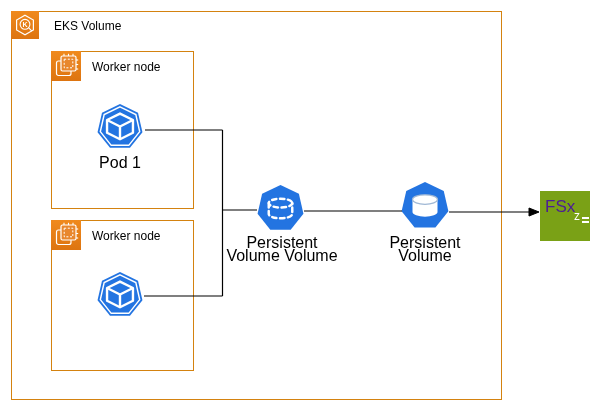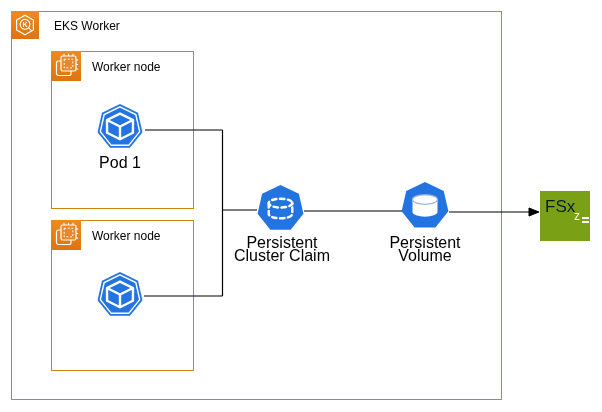--- a/index.html
+++ b/index.html
@@ -16,21 +16,21 @@
   
   .node-icon{position:absolute;z-index:3;}
   .node-label{position:absolute;font-size:16px;text-align:center;z-index:3;line-height:13px;}
   
   .connectors{position:absolute;left:0;top:0;z-index:4;pointer-events:none;}
   .connectors line{stroke:#000;stroke-width:1.2;}
   .connectors polygon{fill:#000;stroke:#000;}
   
   .fsx{position:absolute;left:540px;top:191px;width:50px;height:50px;
     background:#7AA116;z-index:3;}
-  .fsx-label{position:absolute;left:5px;top:6px;font-size:17px;color:#0f172a;
+  .fsx-label{position:absolute;left:5px;top:6px;font-size:17px;color:#4c1d95;
     letter-spacing:0px;line-height:19px;}
   .fsx-z{position:absolute;left:34px;top:19px;font-size:12px;color:#fff;line-height:13px;}
   .fsx-bar{position:absolute;width:7px;height:2px;background:#fff;}
   .fsx-bar.b1{left:42px;top:26px;}
   .fsx-bar.b2{left:42px;top:30px;}
 </style>
 </head>
 <body>
 
 <div class="canvas">
@@ -47,21 +47,21 @@
 
   <div class="group-box" style="left:11px;top:11px;width:489px;height:387px;">
     <div class="corner-icon" style="width:28px;height:28px;">
       <svg width="28" height="28" viewBox="0 0 28 28">
         <polygon points="14,4.2 22.4,9.1 22.4,18.9 14,23.8 5.6,18.9 5.6,9.1" fill="none" stroke="#fff" stroke-width="1.2"></polygon>
         <circle cx="14" cy="13.3" r="4.9" fill="none" stroke="#fff" stroke-width="1.1"></circle>
         <line x1="17.6" y1="16.7" x2="20.9" y2="20.2" stroke="#fff" stroke-width="1.1"></line>
         <text x="14" y="15.9" text-anchor="middle" font-size="7" font-family="Liberation Sans, sans-serif" fill="#fff" font-weight="bold">K</text>
       </svg>
     </div>
-    <span class="group-label" style="left:42px;top:7px;">EKS Worker</span>
+    <span class="group-label" style="left:42px;top:7px;">EKS Volume</span>
   </div>
 
   <div class="group-box" style="left:51px;top:51px;width:141px;height:156px;">
     <div class="corner-icon" style="width:30px;height:30px;">
       <svg width="30" height="30" viewBox="0 0 30 30">
         <rect x="5.5" y="10" width="14.5" height="14.5" rx="2" fill="none" stroke="#fff" stroke-width="1.2"></rect>
         <rect x="10" y="5" width="15" height="15" rx="1.5" fill="#E8872D" stroke="#fff" stroke-width="1.2"></rect>
         <rect x="13.2" y="8.2" width="8.6" height="8.6" fill="none" stroke="#fff" stroke-width="1" stroke-dasharray="2 1.6"></rect>
         <line x1="13" y1="5" x2="13" y2="2.8" stroke="#fff" stroke-width="1.1"></line>
         <line x1="17.5" y1="5" x2="17.5" y2="2.8" stroke="#fff" stroke-width="1.1"></line>
@@ -114,21 +114,21 @@
 
   <div class="node-icon" style="left:256px;top:184px;">
     <svg width="49" height="49" viewBox="0 0 100 100">
       <polygon points="50,2 87.5,20.1 96.8,60.7 70.8,93.2 29.2,93.2 3.2,60.7 12.5,20.1" fill="#2374E1"></polygon>
       <ellipse cx="50" cy="39" rx="24" ry="9" fill="none" stroke="#fff" stroke-width="5" stroke-dasharray="9 7" stroke-linecap="round"></ellipse>
       <path d="M26,39 v22 a24,9 0 0 0 48,0 v-22" fill="none" stroke="#fff" stroke-width="5" stroke-dasharray="9 7" stroke-linecap="round"></path>
     </svg>
   </div>
   <div class="node-label" style="left:222px;top:236px;width:120px;">
     <div>Persistent</div>
-    <div>Cluster Claim</div>
+    <div>Volume Volume</div>
   </div>
 
   <div class="node-icon" style="left:400px;top:181px;">
     <svg width="50" height="50" viewBox="0 0 100 100">
       <polygon points="50,2 87.5,20.1 96.8,60.7 70.8,93.2 29.2,93.2 3.2,60.7 12.5,20.1" fill="#2374E1"></polygon>
       <path d="M25,37 v25 a25,9.5 0 0 0 50,0 v-25" fill="#ffffff"></path>
       <ellipse cx="50" cy="37" rx="25" ry="9.5" fill="#ffffff" stroke="#9FB7D4" stroke-width="2.5"></ellipse>
     </svg>
   </div>
   <div class="node-label" style="left:365px;top:236px;width:120px;">

